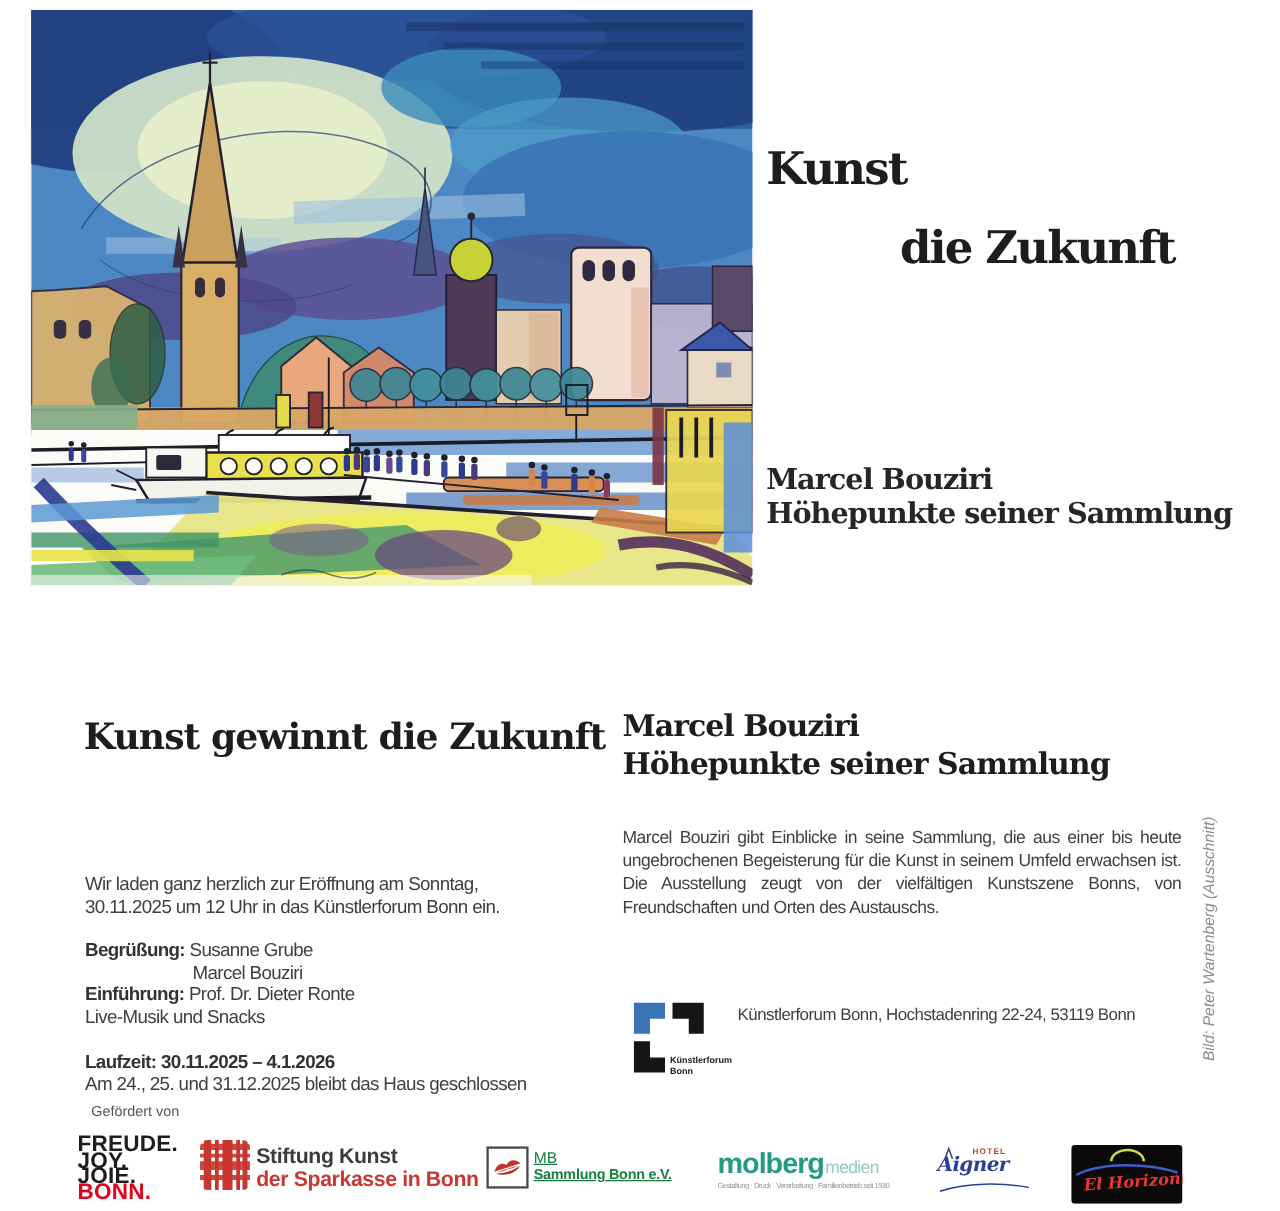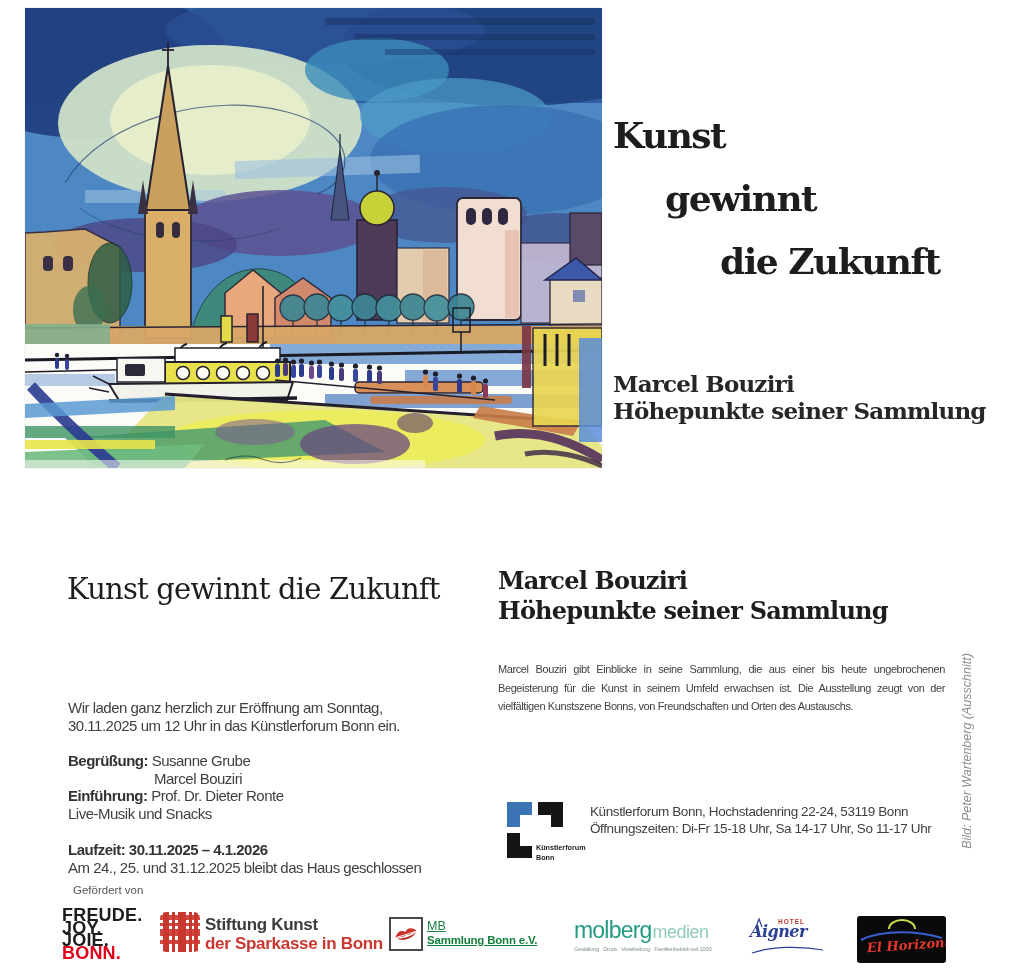--- a/index.html
+++ b/index.html
@@ -14,53 +14,53 @@
          font-weight:bold;font-size:36px;line-height:63px;color:#1d1d1b;letter-spacing:-1.5px;}
   .title .t2{margin-left:52px;}
   .title .t3{margin-left:107px;}
   .subtitle{position:absolute;left:613px;top:370px;font-family:"DejaVu Serif",serif;
             font-weight:bold;font-size:23px;line-height:27px;color:#262624;letter-spacing:-0.8px;}
   
   .credit{position:absolute;left:967px;top:751px;transform:translate(-50%,-50%) rotate(-90deg);
           white-space:nowrap;font-style:italic;font-size:12.5px;color:#8d8d8d;}
   
   .h-left{position:absolute;left:67px;top:572px;font-family:"DejaVu Serif",serif;
-          font-weight:normal;font-size:29px;color:#1d1d1b;letter-spacing:-0.8px;}
+          font-weight:bold;font-size:29px;color:#1d1d1b;letter-spacing:-0.8px;}
   .h-right{position:absolute;left:498px;top:566px;font-family:"DejaVu Serif",serif;
            font-weight:bold;font-size:24px;line-height:30px;color:#1d1d1b;letter-spacing:-0.8px;}
   .body-txt{font-size:15px;line-height:17.5px;letter-spacing:-0.5px;color:#3f3f3f;margin-top:36px;}
   .invite{position:absolute;left:68px;top:663px;width:400px;}
   .program{position:absolute;left:68px;top:716px;width:400px;}
   .program .lbl{font-weight:bold;color:#333331;}
   .program .indent{padding-left:86px;}
   .laufzeit{position:absolute;left:68px;top:805px;width:420px;}
   .laufzeit .bold{font-weight:bold;color:#333331;}
-  .desc{position:absolute;left:498px;top:660px;width:447px;font-size:11px;line-height:18.6px;
+  .desc{position:absolute;left:498px;top:660px;width:447px;font-size:14px;line-height:18.6px;
         letter-spacing:-0.4px;text-align:justify;text-align-last:left;color:#3f3f3f;}
   
   .kf-logo{position:absolute;left:507px;top:802px;}
   .venue-txt{position:absolute;left:590px;top:803px;font-size:13.5px;line-height:17.4px;
              letter-spacing:-0.4px;color:#3f3f3f;}
   
   .foot-label{position:absolute;left:73px;top:884px;font-size:11.5px;color:#555;}
   .bonn-brand{position:absolute;left:62px;top:909px;font-size:18px;font-weight:bold;
               line-height:12.5px;letter-spacing:.2px;color:#1d1d1b;}
   .bonn-brand .red{color:#e2001a;}
   .stiftung-logo{position:absolute;left:160px;top:912px;}
   .stiftung-txt{position:absolute;left:205px;top:915px;font-size:17px;font-weight:bold;
                 line-height:19px;letter-spacing:-0.3px;color:#3c3c3c;}
   .stiftung-txt .red{color:#c9372f;}
   .mb-logo{position:absolute;left:389px;top:917px;}
   .mb-txt{position:absolute;left:427px;top:919px;color:#15803d;text-decoration:underline;}
   .mb-txt .l1{font-size:12.5px;line-height:15px;}
   .mb-txt .l2{font-size:11.5px;font-weight:bold;letter-spacing:-0.2px;}
   .molberg{position:absolute;left:574px;top:917px;width:150px;}
   .molberg .row{display:flex;align-items:baseline;}
-  .molberg .name{font-size:23px;font-weight:normal;letter-spacing:-0.8px;color:#239a83;}
-  .molberg .suffix{font-size:18px;letter-spacing:-0.5px;color:#90cbb9;margin-left:1px;}
+  .molberg .name{font-size:23px;font-weight:bold;letter-spacing:-0.8px;color:#239a83;}
+  .molberg .suffix{font-size:14px;letter-spacing:-0.5px;color:#90cbb9;margin-left:1px;}
   .molberg .tagline{margin-top:2px;font-size:6px;letter-spacing:-0.4px;color:#8a9a94;white-space:nowrap;}
   .aigner{position:absolute;left:750px;top:917px;width:76px;height:46px;}
   .aigner .hotel{position:absolute;left:28px;top:1px;font-size:6.5px;font-weight:bold;
                  letter-spacing:1px;color:#c0392b;}
   .aigner .name{position:absolute;left:0;top:5px;font-family:"DejaVu Serif",serif;
                 font-style:italic;font-weight:bold;font-size:16px;color:#2b3f96;letter-spacing:-0.5px;}
   .aigner svg{position:absolute;left:0;top:0;}
   .horizonte{position:absolute;left:857px;top:916px;}
 </style>
 </head>
@@ -261,21 +261,20 @@
             <circle cx="32" cy="347" r="2.2"></circle>
             <circle cx="42" cy="348" r="2.2"></circle>
         </g>
       </g>
       <path d="M200,452 q20,-8 40,0 q18,6 36,-2" stroke="#24303a" stroke-width="1.2" fill="none" opacity=".6"></path>
     </svg>
   </div>
 
   <div class="title">
     <div class="t1">Kunst</div>
-    <div class="t2">gewinnt</div>
     <div class="t3">die Zukunft</div>
   </div>
 
   <div class="subtitle">
     <div>Marcel Bouziri</div>
     <div>Höhepunkte seiner Sammlung</div>
   </div>
 
   <div class="credit">Bild: Peter Wartenberg (Ausschnitt)</div>
 
@@ -309,21 +308,20 @@
     <svg width="84" height="62" viewBox="0 0 84 62">
       <polygon points="0,0 25,0 25,13 13,13 13,25 0,25" fill="#3a74b4"></polygon>
       <polygon points="31,0 56,0 56,25 44,25 44,13 31,13" fill="#151515"></polygon>
       <polygon points="0,31 13,31 13,44 25,44 25,56 0,56" fill="#151515"></polygon>
       <text x="29" y="48" font-size="7.2" font-weight="bold" fill="#1a1a1a" font-family="Liberation Sans, sans-serif">Künstlerforum</text>
       <text x="29" y="57.5" font-size="7.2" font-weight="bold" fill="#1a1a1a" font-family="Liberation Sans, sans-serif">Bonn</text>
     </svg>
   </div>
   <div class="venue-txt">
     <div>Künstlerforum Bonn, Hochstadenring 22-24, 53119 Bonn</div>
-    <div>Öffnungszeiten: Di-Fr 15-18 Uhr, Sa 14-17 Uhr, So 11-17 Uhr</div>
   </div>
 
   <div class="foot-label">Gefördert von</div>
 
   <div class="bonn-brand">
     <div>FREUDE.</div>
     <div>JOY.</div>
     <div>JOIE.</div>
     <div class="red">BONN.</div>
   </div>

